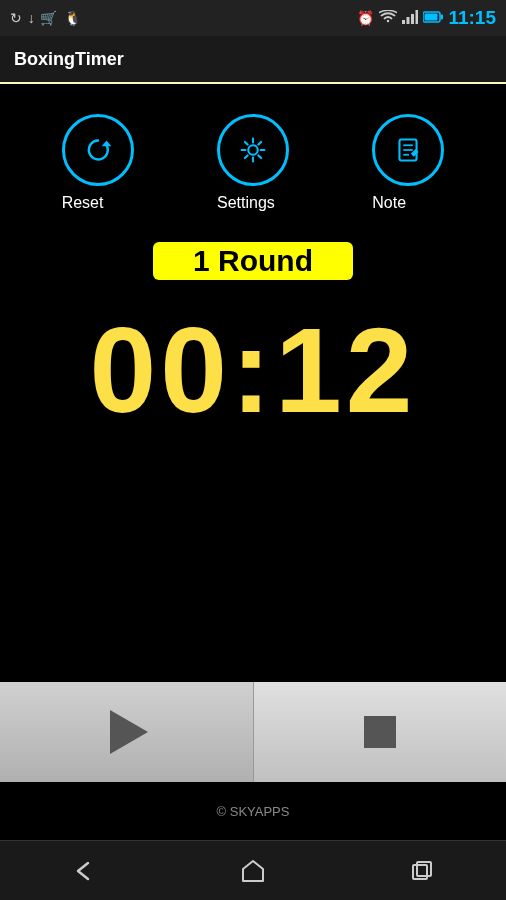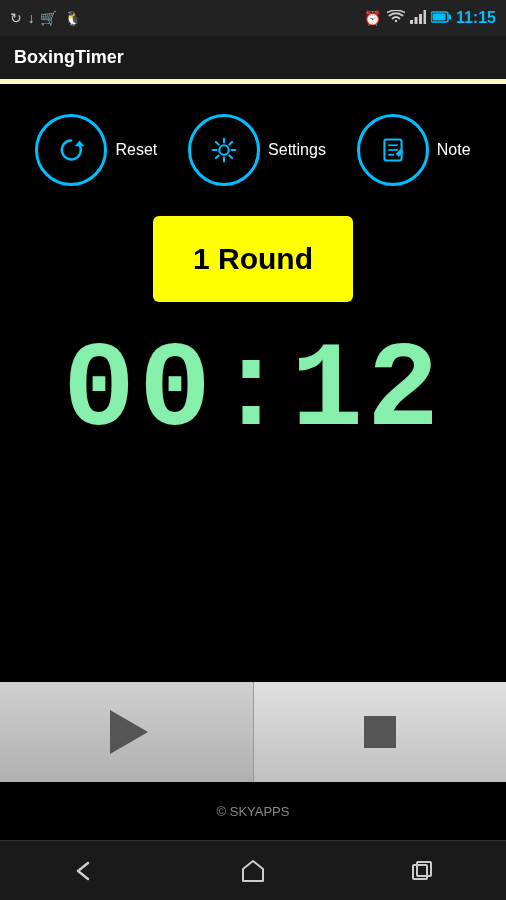--- a/index.html
+++ b/index.html
@@ -37,33 +37,33 @@
     }
 
     .status-icons-right {
       display: flex;
       align-items: center;
       gap: 5px;
     }
 
     .status-time {
       color: #00bfff;
-      font-size: 16px;
+      font-size: 19px;
       font-weight: bold;
     }
 
     
     #app-bar {
       width: 100%;
       height: 48px;
       background: #1a1a1a;
       display: flex;
       align-items: center;
       padding: 0 14px;
-      border-bottom: 5px solid #fef9c3;
+      border-bottom: 2px solid #fef9c3;
     }
 
     #app-title {
       color: #fff;
       font-size: 18px;
       font-weight: bold;
     }
 
     
     #main-content {
@@ -78,22 +78,22 @@
     #actions-row {
       width: 100%;
       display: flex;
       justify-content: space-around;
       align-items: center;
       padding: 30px 20px 20px;
     }
 
     .action-item {
       display: flex;
-      flex-direction: row;
-      align-items: center;
+      flex-direction: column;
+      align-items: flex-start;
       gap: 8px;
       cursor: pointer;
     }
 
     .action-circle {
       width: 72px;
       height: 72px;
       border-radius: 50%;
       border: 3px solid #00bfff;
       display: flex;
@@ -103,40 +103,40 @@
     }
 
     .action-label {
       color: #fff;
       font-size: 16px;
     }
 
     
     #round-badge {
       background: #ffff00;
-      padding: 26px 40px;
+      padding: 2px 40px;
       border-radius: 6px;
       margin: 10px 0 20px;
     }
 
     #round-text {
       color: #000;
       font-size: 30px;
       font-weight: bold;
     }
 
     
     #timer-display {
-      color: #86efac;
+      color: #fde047;
       font-size: 120px;
       font-weight: bold;
       letter-spacing: 4px;
       line-height: 1;
       margin-top: 10px;
-      font-family: Liberation Mono, monospace;
+      font-family: Liberation Sans, sans-serif;
     }
 
     
     #controls-bar {
       width: 100%;
       height: 100px;
       display: flex;
       align-items: stretch;
       background: #ccc;
     }

